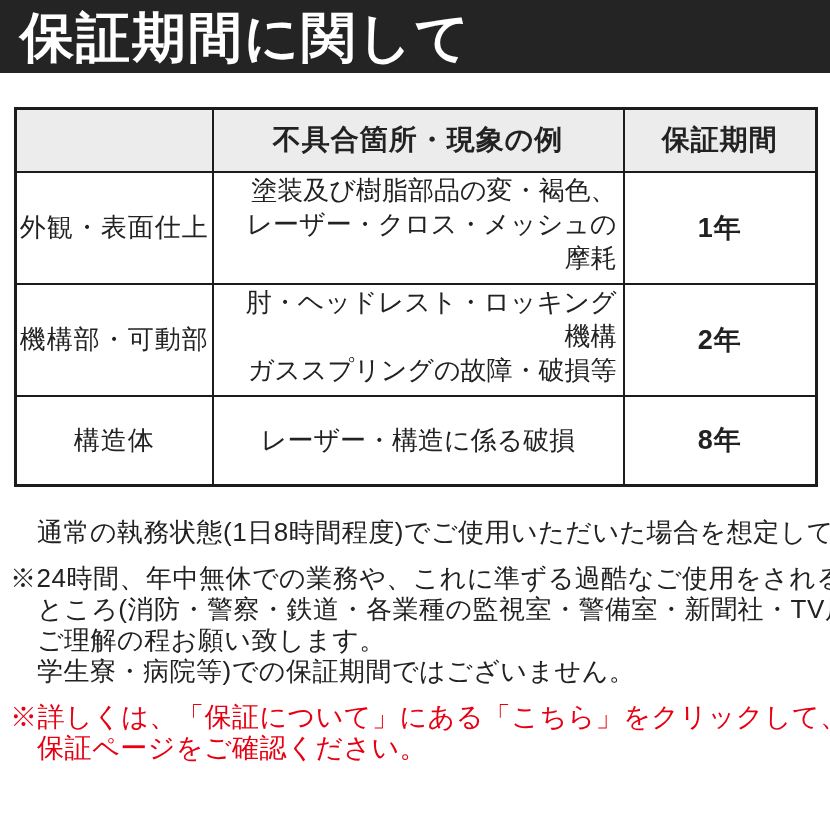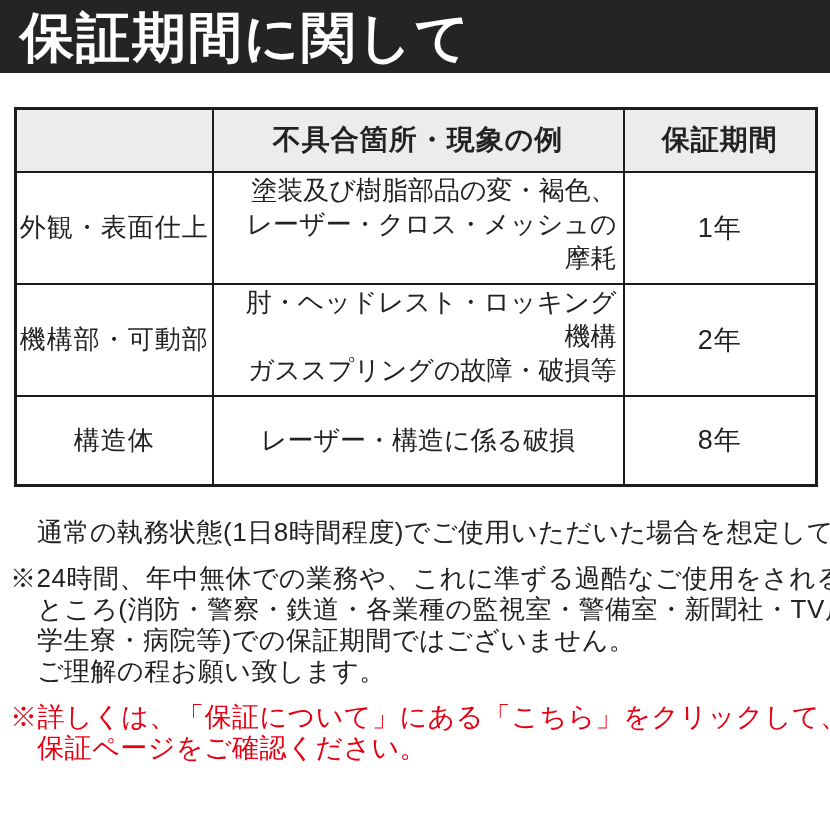--- a/index.html
+++ b/index.html
@@ -70,21 +70,21 @@
     font-size: 26px;
     font-weight: 500;
     line-height: 34px;
     padding: 0 6px 8px 12px;
     text-align: right;
   }
   td.examples.center { text-align: center; padding: 0; }
   td.period {
     text-align: center;
     font-size: 27px;
-    font-weight: 400;
+    font-weight: 700;
     letter-spacing: 1px;
   }
   
   .notes {
     margin: 30px 10px 0 10px;
     font-size: 26px;
     font-weight: 500;
     line-height: 31px;
     letter-spacing: 0.5px;
   }
@@ -149,22 +149,22 @@
 
 <section class="notes">
 
   <div class="note">
     <div class="note-line indent">通常の執務状態(1日8時間程度)でご使用いただいた場合を想定して</div>
   </div>
 
   <div class="note">
     <div class="note-line"><span>※</span><span>24時間、年中無休での業務や、これに準ずる過酷なご使用をされる</span></div>
     <div class="note-line indent">ところ(消防・警察・鉄道・各業種の監視室・警備室・新聞社・TV局</div>
+    <div class="note-line indent">ご理解の程お願い致します。</div>
     <div class="note-line indent">学生寮・病院等)での保証期間ではございません。</div>
-    <div class="note-line indent">ご理解の程お願い致します。</div>
   </div>
 
   <div class="note alert">
     <div class="note-line"><span>※</span><span>詳しくは、「保証について」にある「こちら」をクリックして、</span></div>
     <div class="note-line indent">保証ページをご確認ください。</div>
   </div>
 
 </section>
 
 </body></html>

